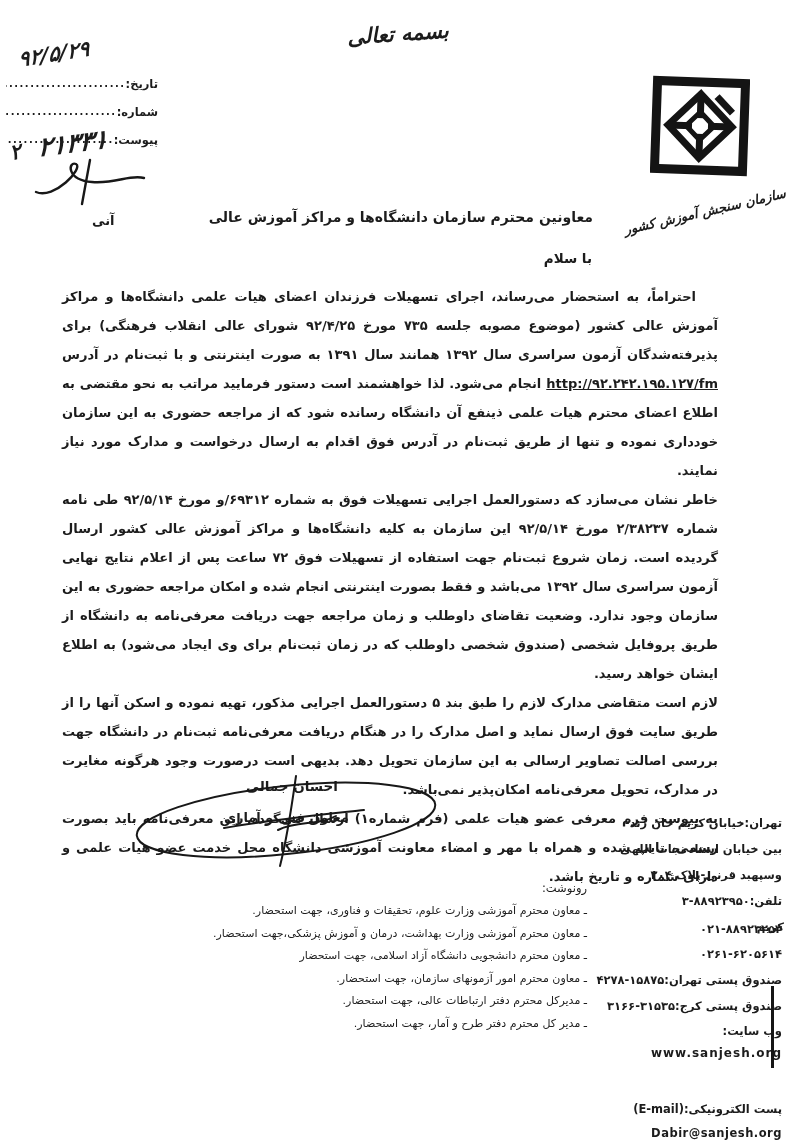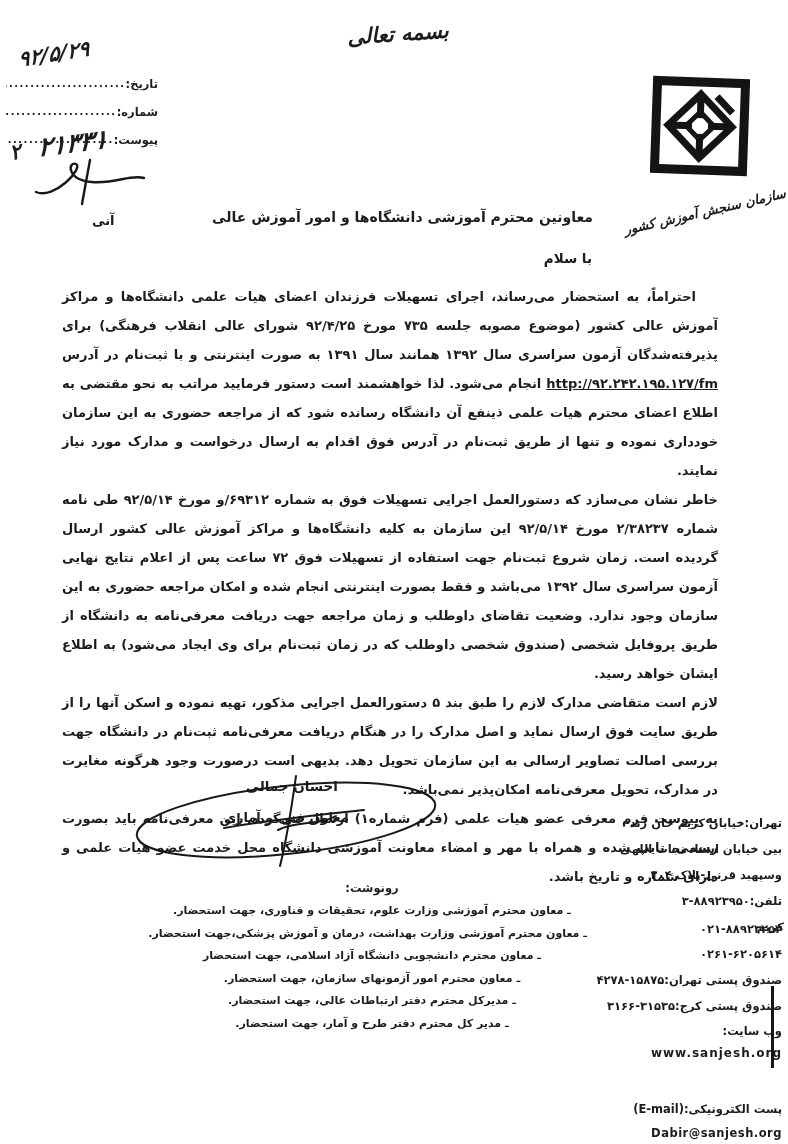--- a/index.html
+++ b/index.html
@@ -46,21 +46,21 @@
   }
   .body-text p{margin:0;}
   .p-indent{text-indent:22px;}
   .url{text-decoration:underline;white-space:nowrap;}
   
   .sig{position:absolute;left:128px;top:770px;width:310px;height:102px;}
   .sig-name{position:absolute;left:118px;top:8px;direction:rtl;font-size:13.5px;font-weight:bold;white-space:nowrap;}
   .sig-title{position:absolute;left:96px;top:40px;direction:rtl;font-size:13px;font-weight:bold;white-space:nowrap;}
   .sig-svg{position:absolute;left:0;top:0;}
   
-  .cc{position:absolute;right:201px;top:876px;width:430px;direction:rtl;text-align:center;font-weight:bold;}
+  .cc{position:absolute;right:201px;top:876px;width:430px;direction:rtl;text-align:right;font-weight:normal;}
   .cc-label{font-size:11.5px;line-height:24px;}
   .cc-item{font-size:11px;line-height:22.5px;white-space:nowrap;}
   
   .contact{position:absolute;left:598px;top:810px;width:184px;direction:rtl;text-align:right;font-weight:bold;font-size:11.5px;}
   .c-row{line-height:26px;white-space:nowrap;}
   .fax-wrap{position:relative;margin-top:3px;}
   .fax-num{line-height:25px;white-space:nowrap;}
   .fax-label{position:absolute;right:-2px;top:3px;font-size:11.5px;}
   .c-gap{}
   .c-latin{direction:ltr;font-size:12px;line-height:18px;letter-spacing:1px;white-space:nowrap;}
@@ -101,21 +101,21 @@
     <g transform="rotate(2 50 52)" stroke="#141414" fill="none">
       <rect x="6" y="8" width="88" height="88" stroke-width="9"></rect>
       <path d="M50,20 L82,52 L50,84 L18,52 Z" stroke-width="7"></path>
       <path d="M50,20 L50,44 M82,52 L58,52 M50,84 L50,60 M18,52 L42,52" stroke-width="7"></path>
       <path d="M50,38 L64,52 L50,66 L36,52 Z" stroke-width="5"></path>
       <path d="M66,22 L82,38" stroke-width="7"></path>
     </g>
   </svg>
   <div class="logo-caption">سازمان سنجش آموزش کشور</div>
 
-  <div class="addressee">معاونین محترم آموزشی دانشگاه‌ها و امور آموزش عالی</div>
+  <div class="addressee">معاونین محترم سازمان دانشگاه‌ها و مراکز آموزش عالی</div>
   <div class="urgent">آنی</div>
   <div class="salutation">با سلام</div>
 
   <div class="body-text">
     <p class="p-indent"><span>احتراماً، به استحضار می‌رساند، اجرای تسهیلات فرزندان اعضای هیات علمی دانشگاه‌ها و مراکز آموزش عالی کشور (موضوع مصوبه جلسه ۷۳۵ مورخ ۹۲/۴/۲۵ شورای عالی انقلاب فرهنگی) برای پذیرفته‌شدگان آزمون سراسری سال ۱۳۹۲ همانند سال ۱۳۹۱ به صورت اینترنتی و با ثبت‌نام در آدرس</span> <span class="url" dir="ltr">http://۹۲.۲۴۲.۱۹۵.۱۲۷/fm</span> <span>انجام می‌شود. لذا خواهشمند است دستور فرمایید مراتب به نحو مقتضی به اطلاع اعضای محترم هیات علمی ذینفع آن دانشگاه رسانده شود که از مراجعه حضوری به این سازمان خودداری نموده و تنها از طریق ثبت‌نام در آدرس فوق اقدام به ارسال درخواست و مدارک مورد نیاز نمایند.</span></p>
     <p>خاطر نشان می‌سازد که دستورالعمل اجرایی تسهیلات فوق به شماره ۶۹۳۱۲/و مورخ ۹۲/۵/۱۴ طی نامه شماره ۲/۳۸۲۳۷ مورخ ۹۲/۵/۱۴ این سازمان به کلیه دانشگاه‌ها و مراکز آموزش عالی کشور ارسال گردیده است. زمان شروع ثبت‌نام جهت استفاده از تسهیلات فوق ۷۲ ساعت پس از اعلام نتایج نهایی آزمون سراسری سال ۱۳۹۲ می‌باشد و فقط بصورت اینترنتی انجام شده و امکان مراجعه حضوری به این سازمان وجود ندارد. وضعیت تقاضای داوطلب و زمان مراجعه جهت دریافت معرفی‌نامه به دانشگاه از طریق پروفایل شخصی (صندوق شخصی داوطلب که در زمان ثبت‌نام برای وی ایجاد می‌شود) به اطلاع ایشان خواهد رسید.</p>
     <p>لازم است متقاضی مدارک لازم را طبق بند ۵ دستورالعمل اجرایی مذکور، تهیه نموده و اسکن آنها را از طریق سایت فوق ارسال نماید و اصل مدارک را در هنگام دریافت معرفی‌نامه ثبت‌نام در دانشگاه جهت بررسی اصالت تصاویر ارسالی به این سازمان تحویل دهد. بدیهی است درصورت وجود هرگونه مغایرت در مدارک، تحویل معرفی‌نامه امکان‌پذیر نمی‌باشد.</p>
     <p>به پیوست فرم معرفی عضو هیات علمی (فرم شماره۱) ارسال می‌گردد. این معرفی‌نامه باید بصورت رسمی، تایپ شده و همراه با مهر و امضاء معاونت آموزشی دانشگاه محل خدمت عضو هیات علمی و دارای شماره و تاریخ باشد.</p>
   </div>
 

